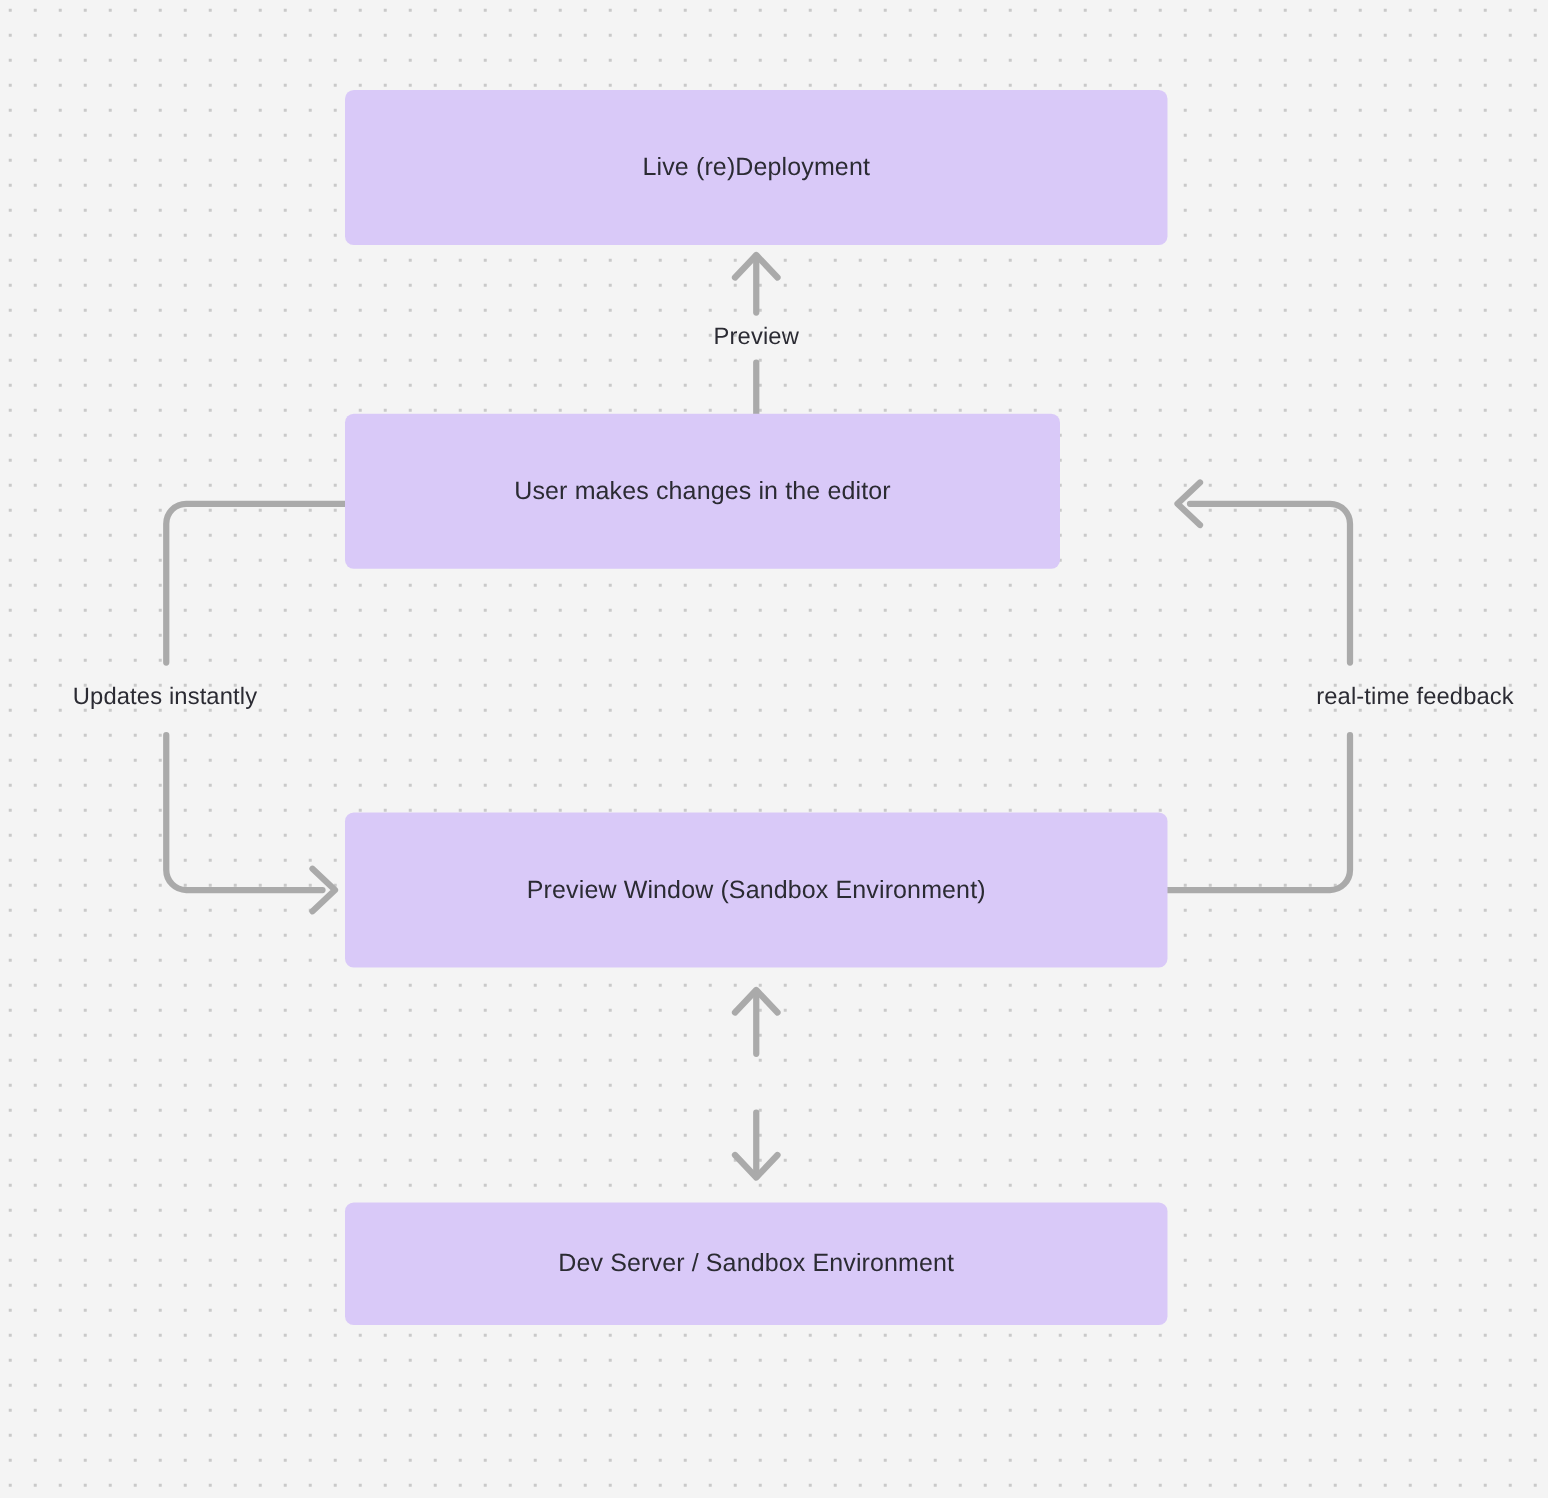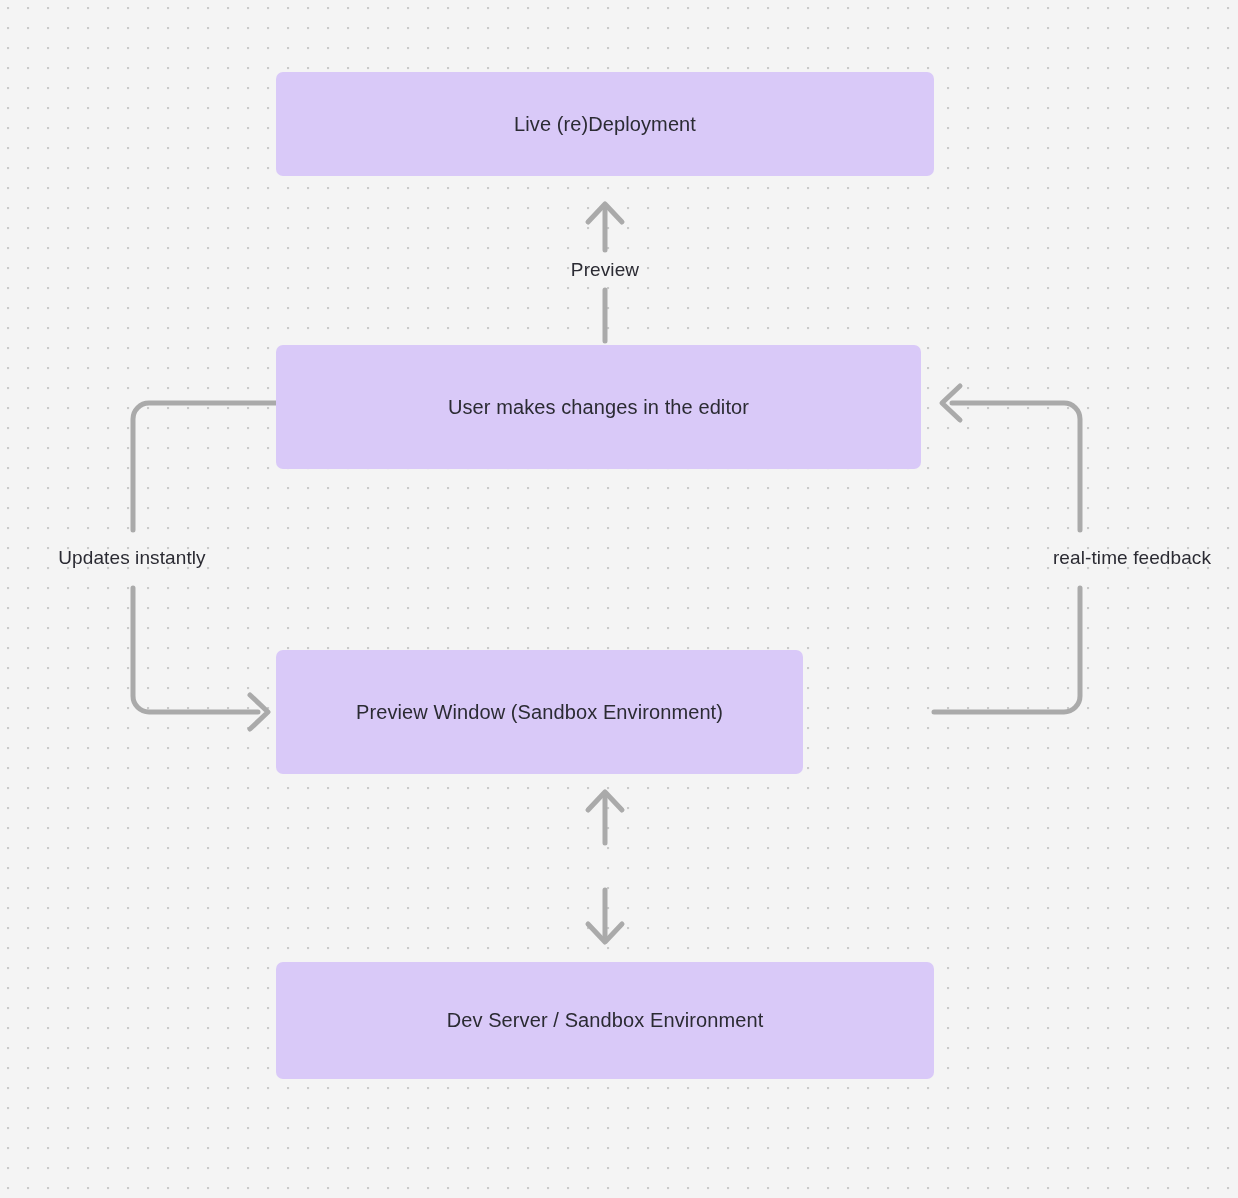--- a/index.html
+++ b/index.html
@@ -51,24 +51,24 @@
   .edge-label {
     position: absolute;
     font-size: 19px;
     color: #2b2b33;
     letter-spacing: 0.1px;
     white-space: nowrap;
     transform: translate(-50%, -50%);
     text-align: center;
   }
   
-  #node-live       { left: 276px; top: 72px;  width: 658px; height: 104px; }
-  #node-user       { left: 276px; top: 345px; width: 645px; height: 124px; }
-  #node-preview    { left: 276px; top: 650px; width: 527px; height: 124px; }
-  #node-devserver  { left: 276px; top: 962px; width: 658px; height: 117px; }
+  #node-live       { left: 276px; top: 72px;  width: 658px; height: 124px; }
+  #node-user       { left: 276px; top: 331px; width: 572px; height: 124px; }
+  #node-preview    { left: 276px; top: 650px; width: 658px; height: 124px; }
+  #node-devserver  { left: 276px; top: 962px; width: 658px; height: 98px; }
   
   #label-publish        { left: 605px; top: 270px; }
   #label-updates        { left: 132px; top: 558px; }
   #label-realtime       { left: 1132px; top: 558px; }
   #label-spun           { left: 605px; top: 867px; }
 </style>
 </head>
 <body>
 
 <div id="canvas">

